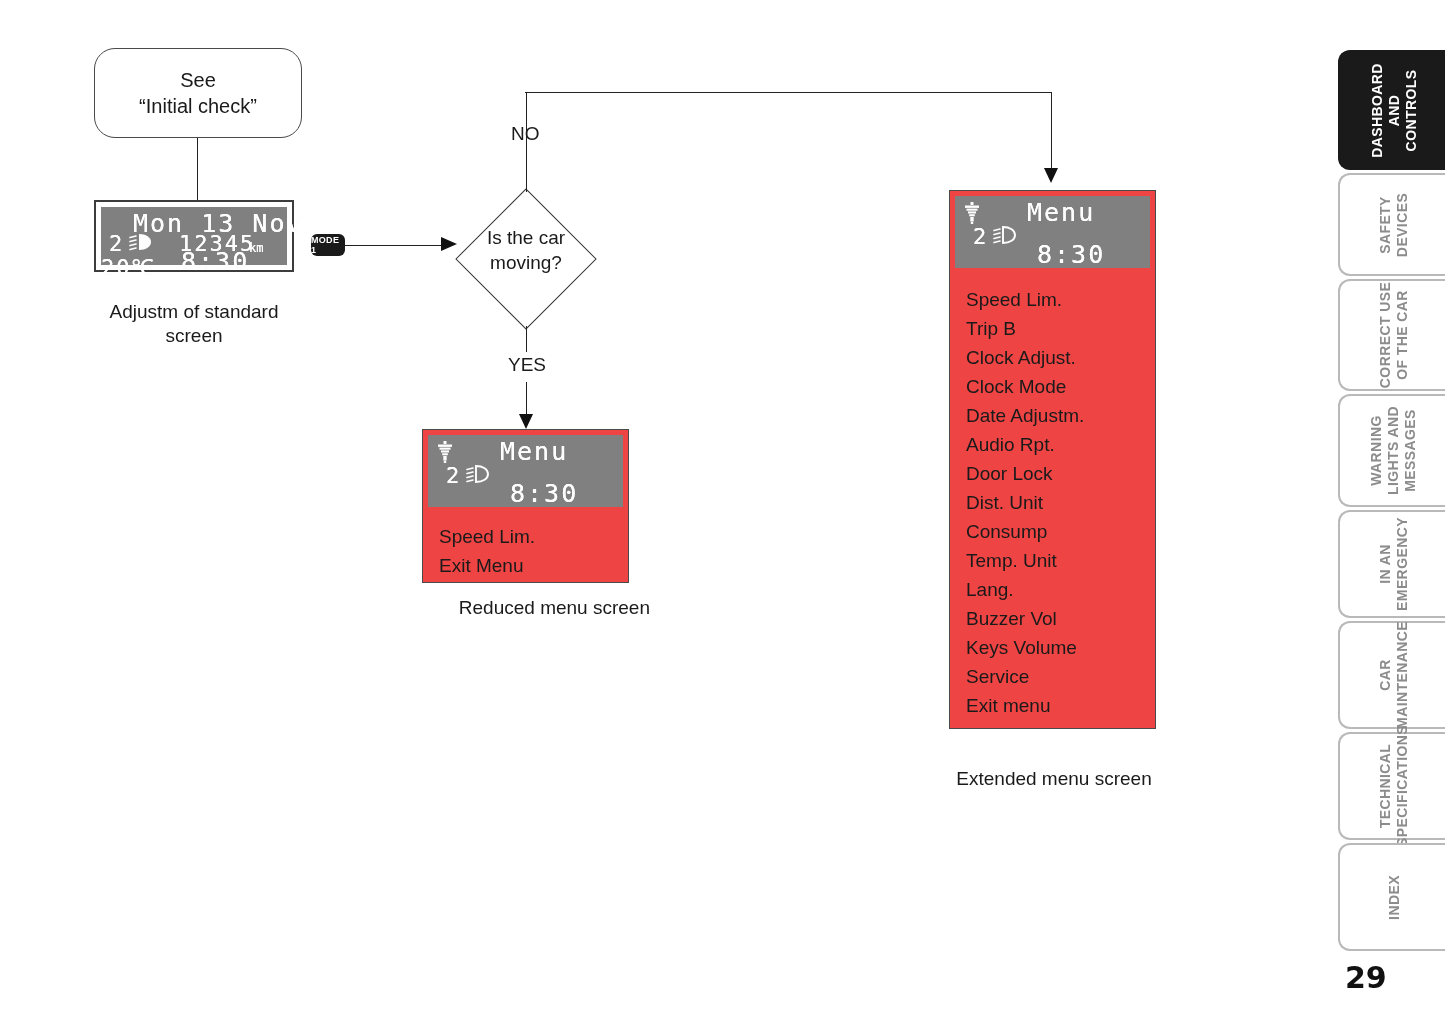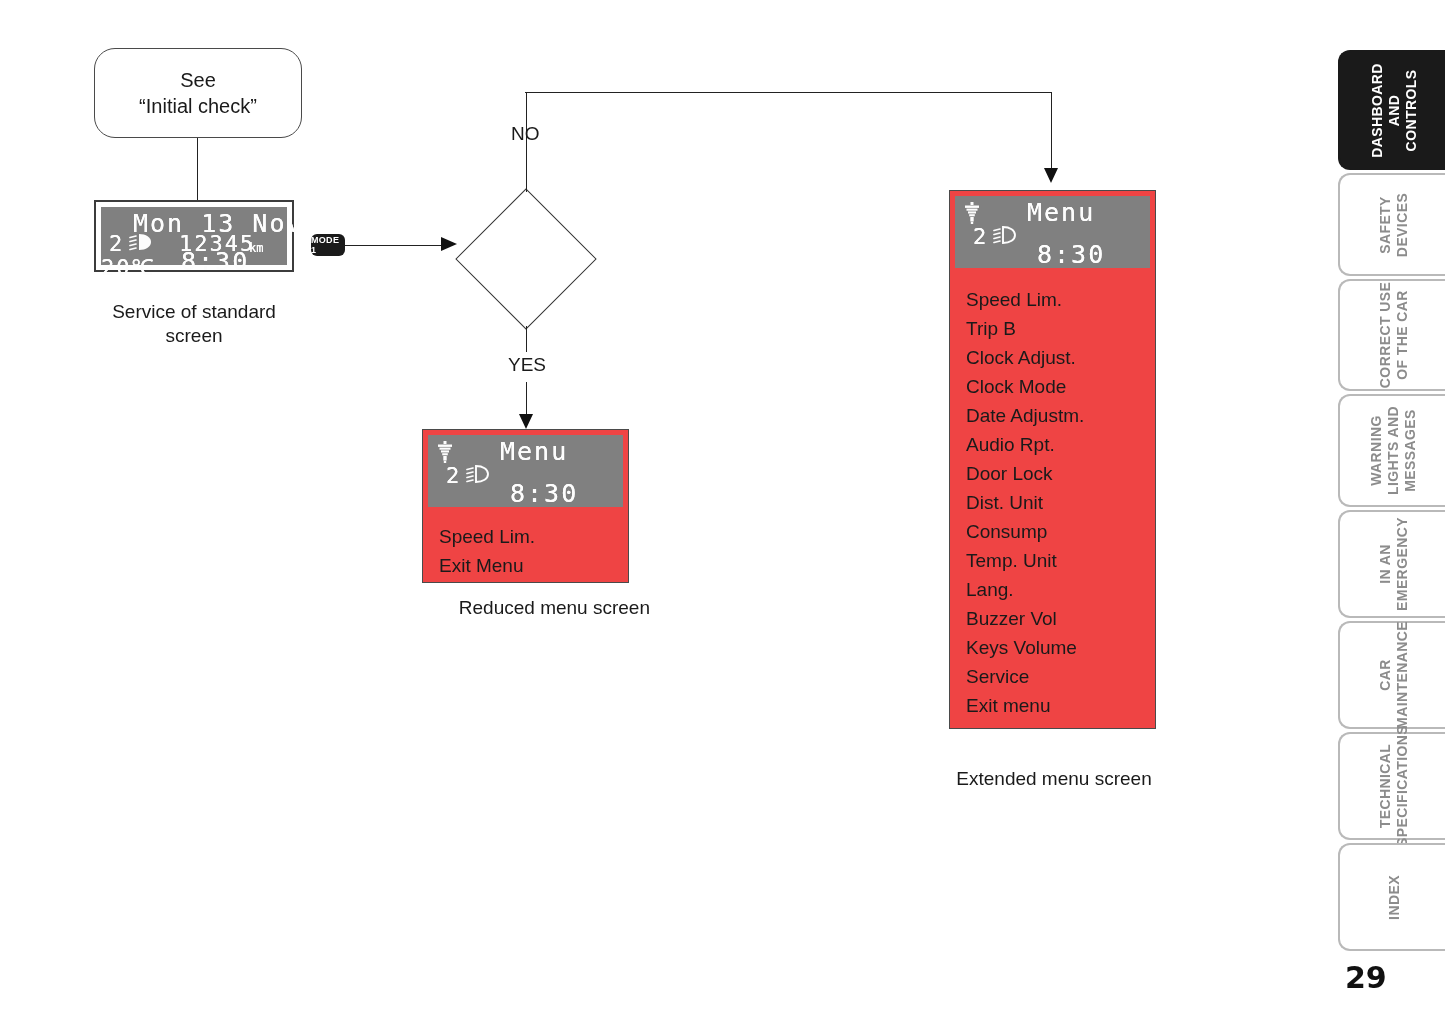--- a/index.html
+++ b/index.html
@@ -230,31 +230,35 @@
 
     <span class="lcd-txt lcd-med" style="left:78px; top:24px;">12345</span>
     <span class="lcd-txt lcd-small" style="left:148px; top:34px;">km</span>
 
     <span class="lcd-txt lcd-med" style="left:0; top:44px;">20℃</span>
     <span class="lcd-txt lcd-big" style="left:80px; top:40px;">8:30</span>
   </div>
 </div>
 
 <div class="caption" style="left:94px; top:300px; width:200px;">
-  <div>Service of standard</div>
+  <div>Adjustm of standard</div>
   <div>screen</div>
 </div>
 
 <div id="mode1-button">MODE 1</div>
 
 <div class="hline" style="left:345px; top:245px; width:98px;"></div>
 <div class="arrow-right" style="left:441px; top:237px;"></div>
 
 <div id="decision-diamond">
   <div class="dshape"></div>
+  <div class="dtext">
+    <div>Is the car</div>
+    <div>moving?</div>
+  </div>
 </div>
 
 <div class="vline" style="left:526px; top:92px; height:100px;"></div>
 <div class="hline" style="left:525px; top:92px; width:527px;"></div>
 <div class="vline" style="left:1051px; top:92px; height:78px;"></div>
 <div class="arrow-down" style="left:1044px; top:168px;"></div>
 <div class="branch-label" style="left:511px; top:123px;">NO</div>
 
 <div class="vline" style="left:526px; top:326px; height:26px;"></div>
 <div class="branch-label" style="left:508px; top:354px;">YES</div>

